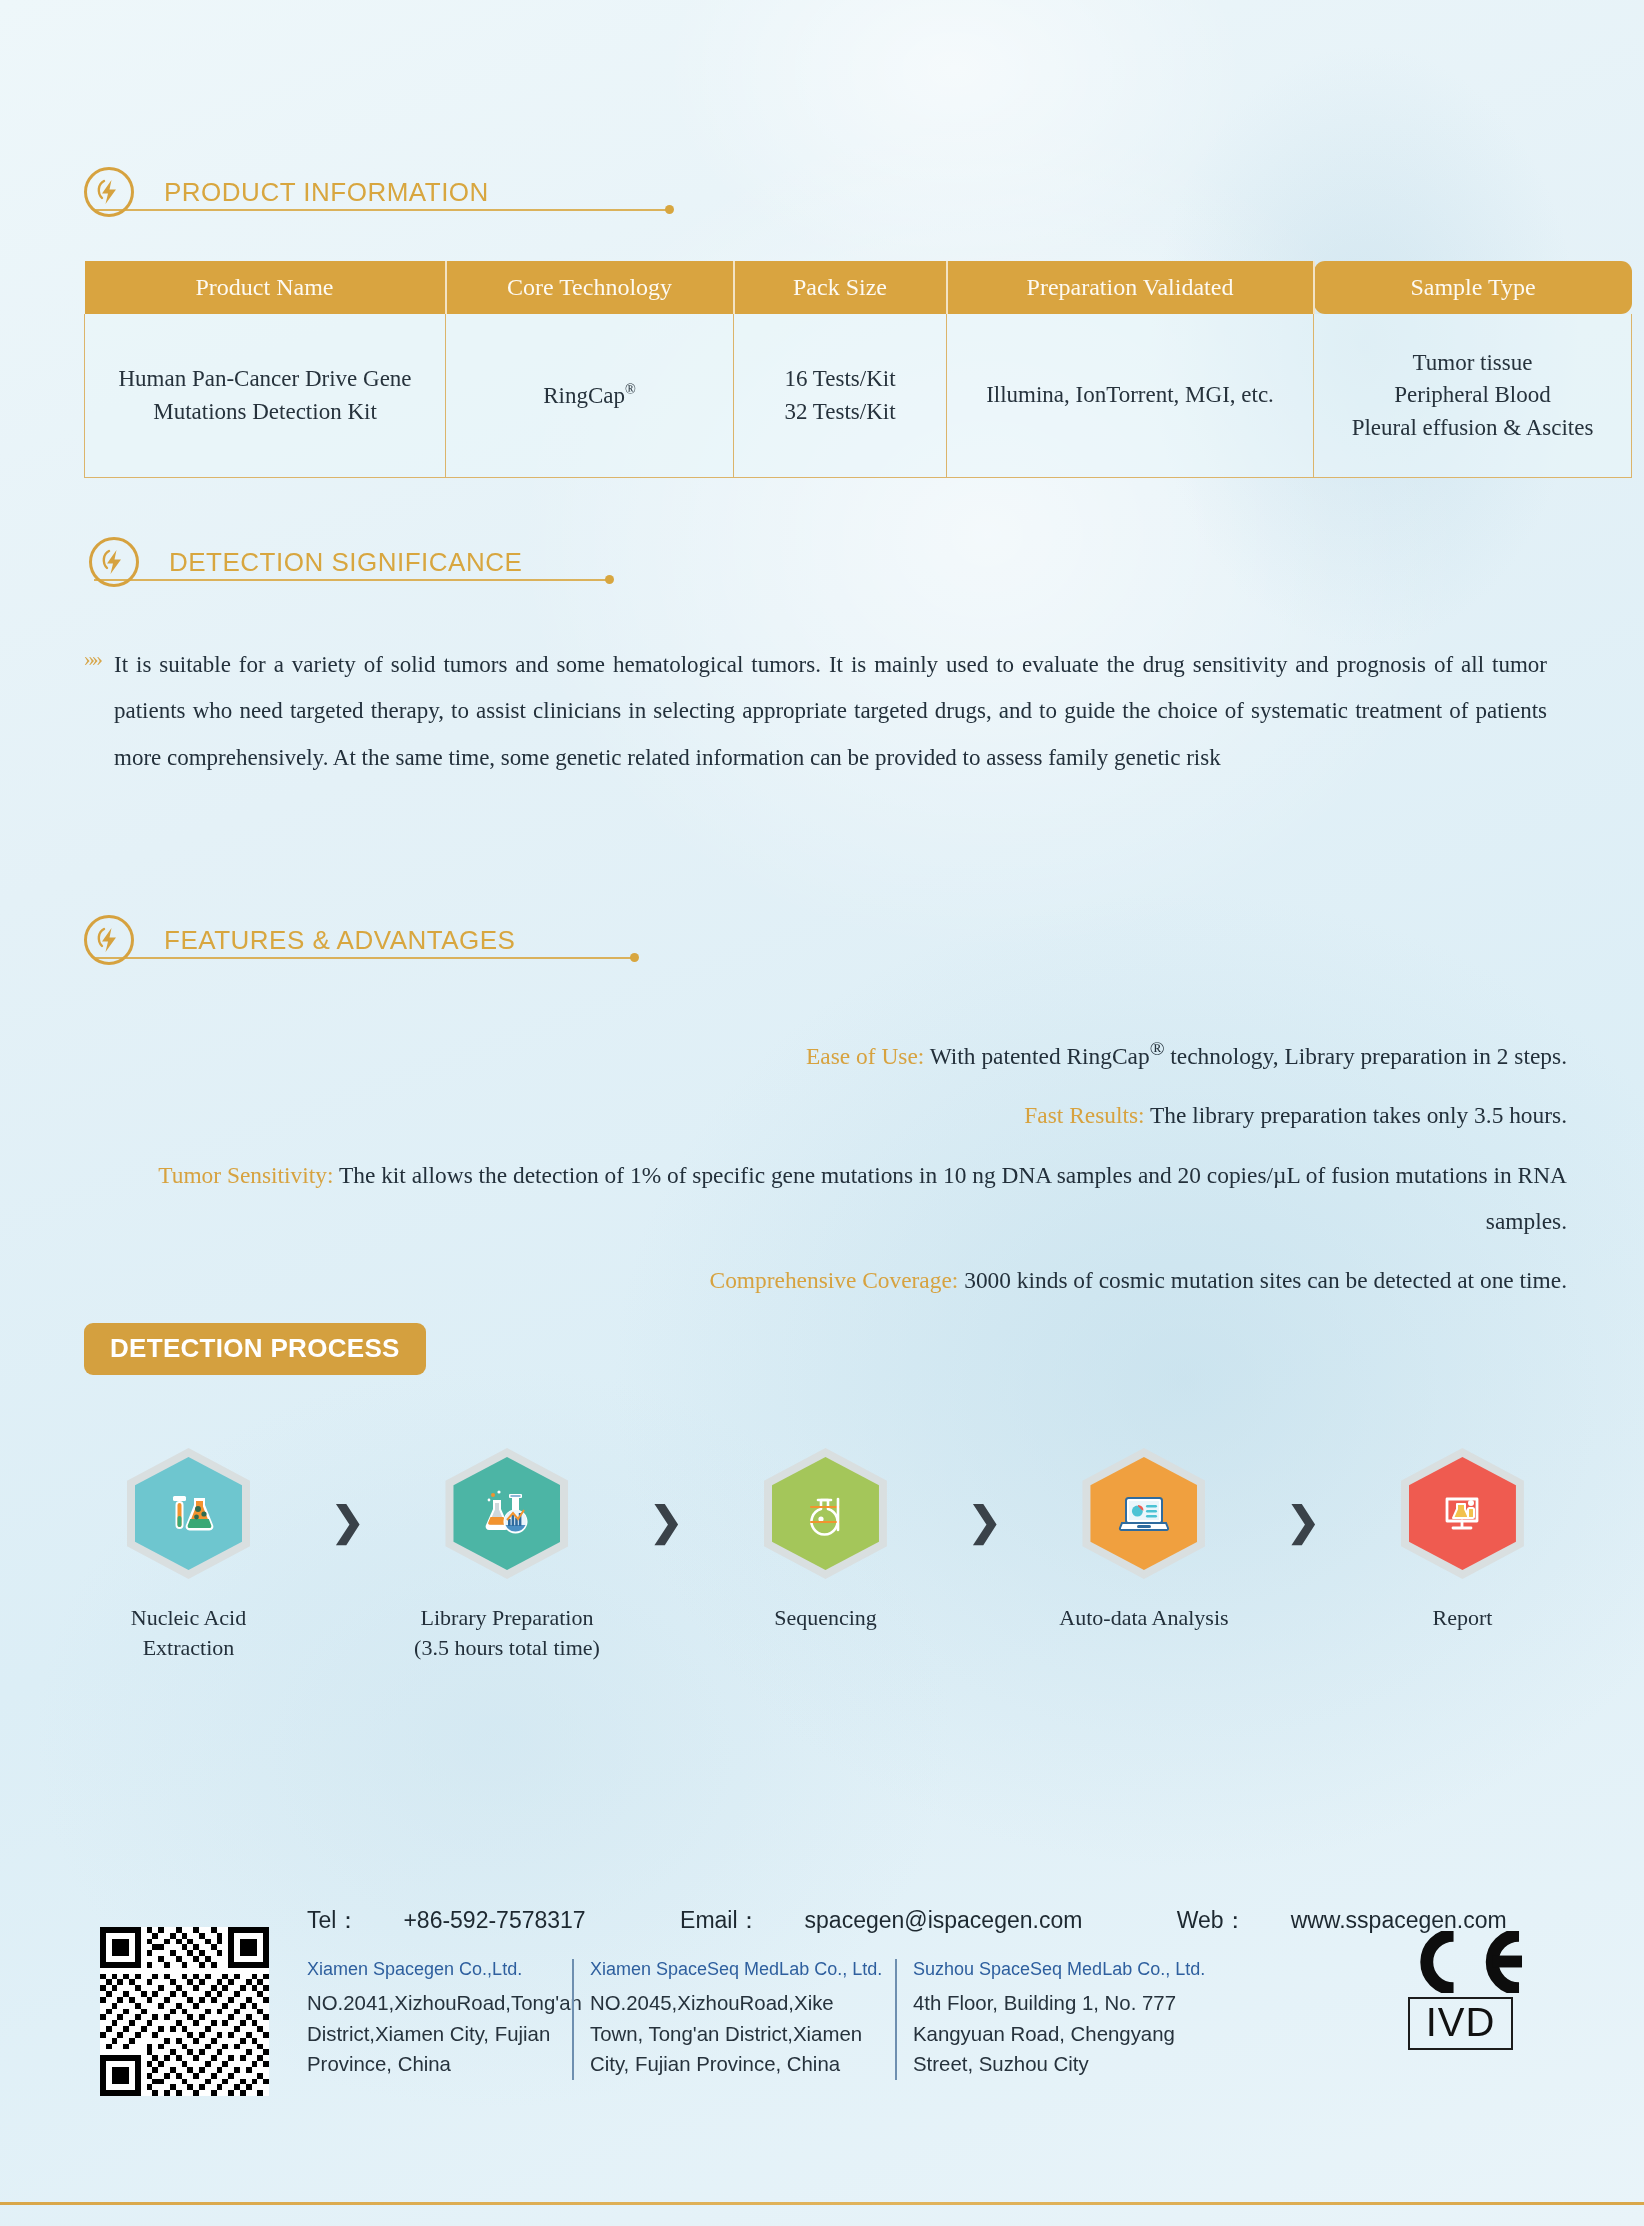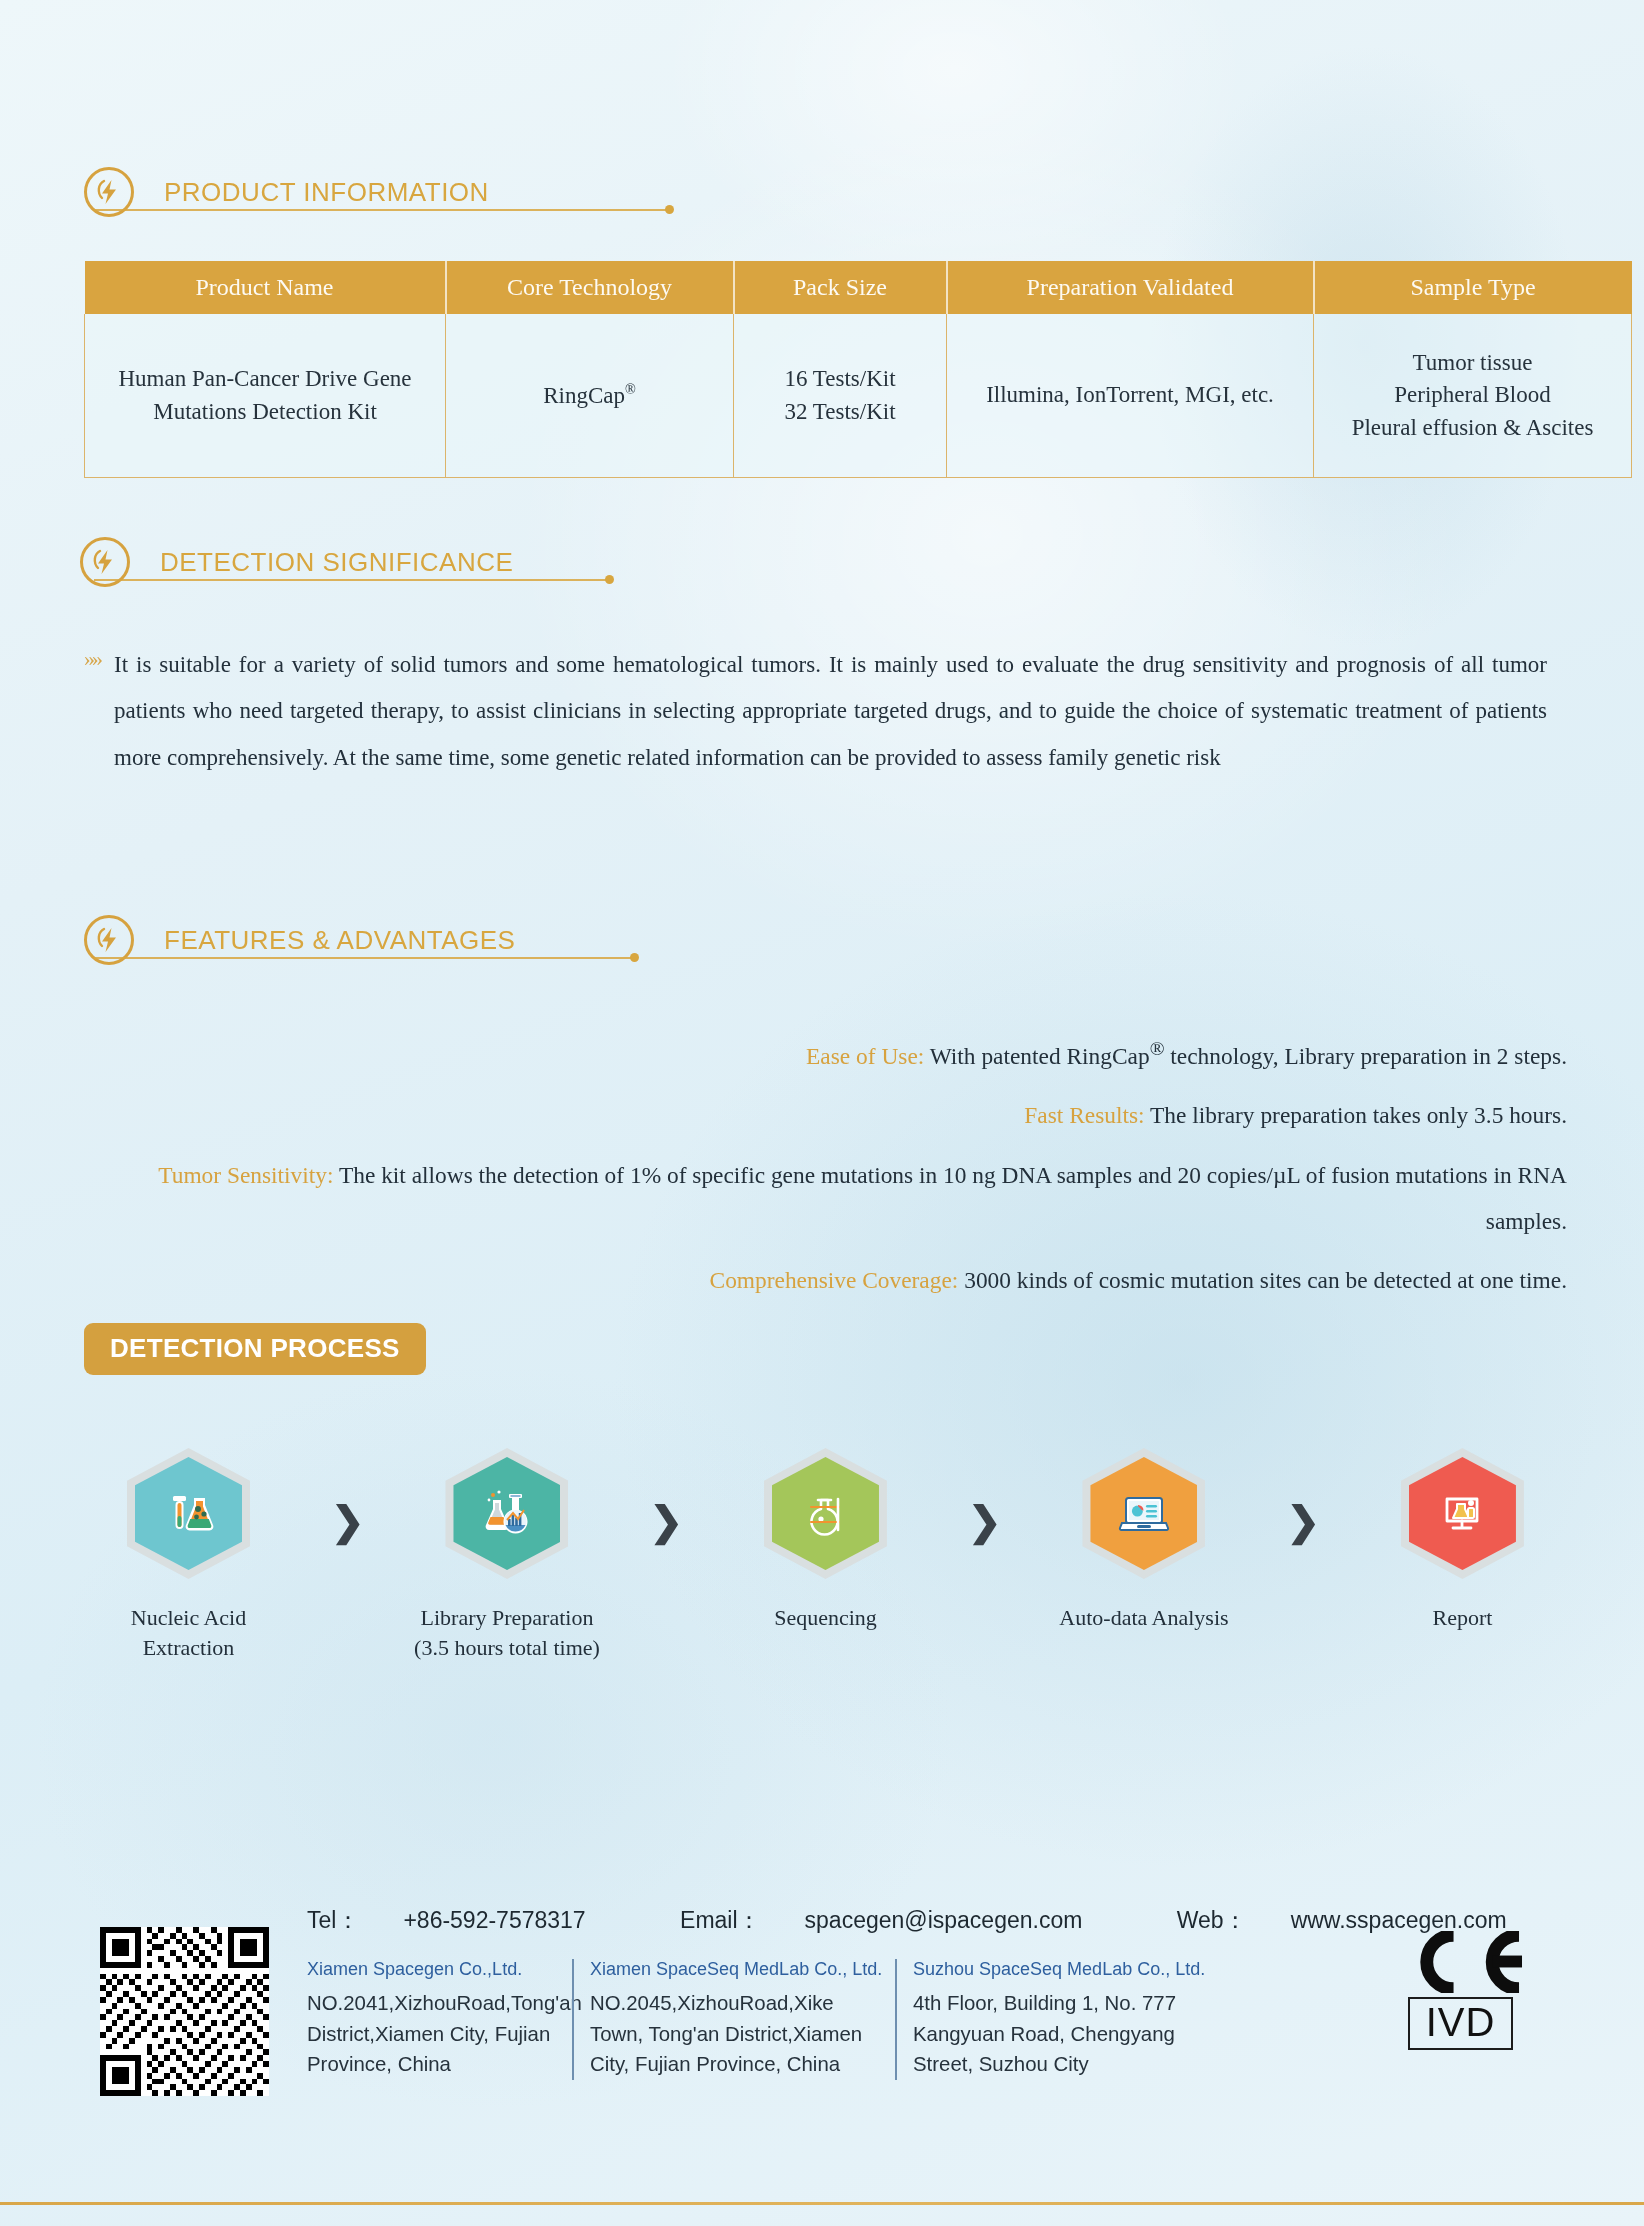--- a/index.html
+++ b/index.html
@@ -56,21 +56,21 @@
     position:absolute;left:84px;top:261px;width:1480px;
     border-collapse:collapse;table-layout:fixed;
   }
   .ptable th{
     background:#d9a440;color:#fdfaf3;
     font-family:"Liberation Serif",serif;
     font-weight:400;font-size:24px;
     padding:13px 6px;text-align:center;
     border-right:2px solid #f3e3c4;
   }
-  .ptable th:last-child{border-right:none;}
+  .ptable th:last-child{border-right:none;border-radius:11px;}
   .ptable td{
     background:rgba(233,245,249,.55);
     font-family:"Liberation Serif",serif;
     font-size:23px;color:#26323c;line-height:1.42;
     text-align:center;vertical-align:middle;
     height:147px;padding:8px 10px;
     border-right:1.5px solid #dcb46a;
     border-bottom:1.5px solid #dcb46a;
     border-left:1.5px solid #dcb46a;
   }
@@ -212,21 +212,21 @@
       <td>Illumina, IonTorrent, MGI, etc.</td>
       <td>
         <div>Tumor tissue</div>
         <div>Peripheral Blood</div>
         <div>Pleural effusion &amp; Ascites</div>
       </td>
     </tr>
   </tbody>
 </table>
 
-<div class="sec-head" style="left:80px;top:537px;">
+<div class="sec-head" style="left:89px;top:537px;">
   <div class="sec-badge">
     <svg width="30" height="30" viewBox="0 0 30 30">
       <path d="M17.5 3 L8 16.5 L14 16.5 L11.5 27 L22 12.5 L15.5 12.5 Z" fill="#d6a23f"></path>
       <path d="M10 4 C4 7 3 16 8 21" stroke="#d6a23f" stroke-width="2.4" fill="none" stroke-linecap="round"></path>
     </svg>
   </div>
   <div class="sec-title">DETECTION SIGNIFICANCE</div>
 </div>
 <div class="sec-line" style="left:94px;top:579px;width:517px;"></div>
 <div class="sec-dot" style="left:605px;top:575px;"></div>

